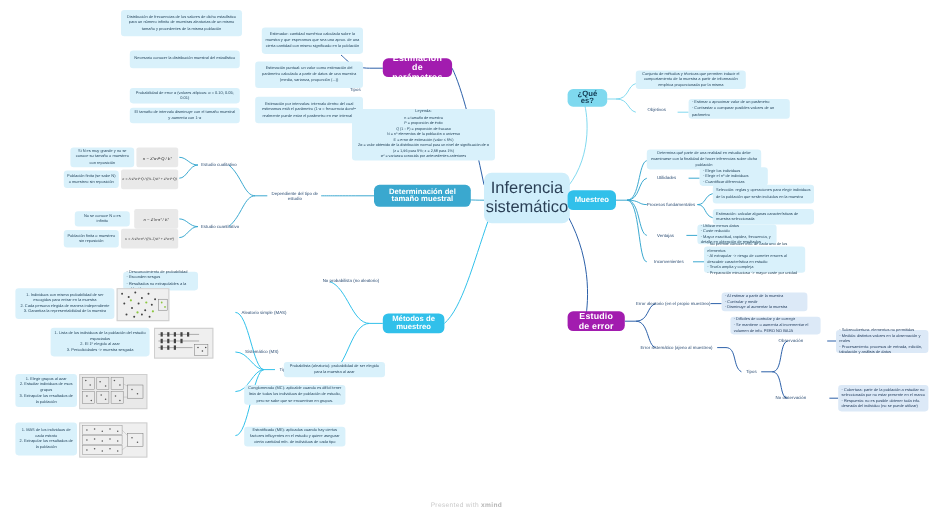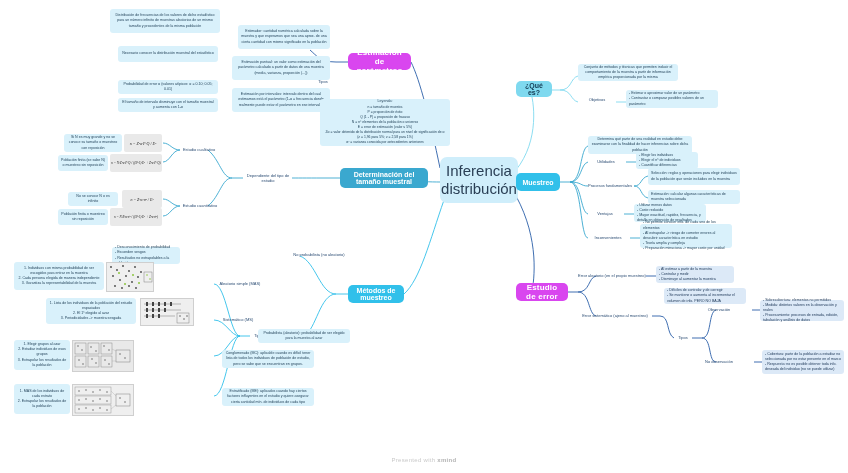--- a/index.html
+++ b/index.html
@@ -14,21 +14,21 @@
 
   
   .node{position:absolute;box-sizing:border-box;}
   .central{
     background:#cfeefb;border-radius:7px;
     color:#2a3f55;font-size:15px;line-height:1.2;
     text-align:center;display:flex;align-items:center;justify-content:center;
     padding:6px 8px;
   }
   .main-dark{
-    background:#d946ef;color:#ffffff;border-radius:5px;
+    background:#a21caf;color:#ffffff;border-radius:5px;
     font-size:8px;font-weight:bold;text-align:center;
     display:flex;align-items:center;justify-content:center;padding:3px 5px;
     letter-spacing:.2px;
   }
   .main-mid{
     background:#3aa8cf;color:#ffffff;border-radius:5px;
     font-size:7px;font-weight:bold;text-align:center;
     display:flex;align-items:center;justify-content:center;padding:3px 5px;
   }
   .main-cyan{
@@ -138,21 +138,21 @@
       <path d="M652,316 L660,316"></path>
       <path d="M660,316 C670,316 666,334 674,338"></path>
       <path d="M692,338 L702,338"></path>
       <path d="M702,338 C712,338 708,312 716,310"></path>
       <path d="M702,338 C712,338 708,362 716,362"></path>
       <path d="M752,310 L760,310"></path>
       <path d="M754,362 L762,362"></path>
     </g>
   </svg>
 
-  <div class="node central" style="left:440px;top:157px;width:78px;height:46px;">Inferencia distribución</div>
+  <div class="node central" style="left:440px;top:157px;width:78px;height:46px;">Inferencia sistemático</div>
 
   <div class="node main-dark" style="left:348px;top:53px;width:63px;height:17px;">Estimación de parámetros</div>
 
   <div class="plain plain-blue" style="left:312px;top:78px;width:22px;height:8px;position:absolute;">Tipos</div>
 
   <div class="node box" style="left:118px;top:46px;width:100px;height:16px;">Necesario conocer la distribución muestral del estadístico</div>
 
   <div class="node box" style="left:110px;top:9px;width:110px;height:24px;">Distribución de frecuencias de los valores de dicho estadístico para un número infinito de muestras aleatorias de un mismo tamaño y procedentes de la misma población</div>
 
   <div class="node box" style="left:118px;top:80px;width:100px;height:14px;">Probabilidad de error α (valores atípicos: α = 0.10; 0.05; 0.01)</div>

